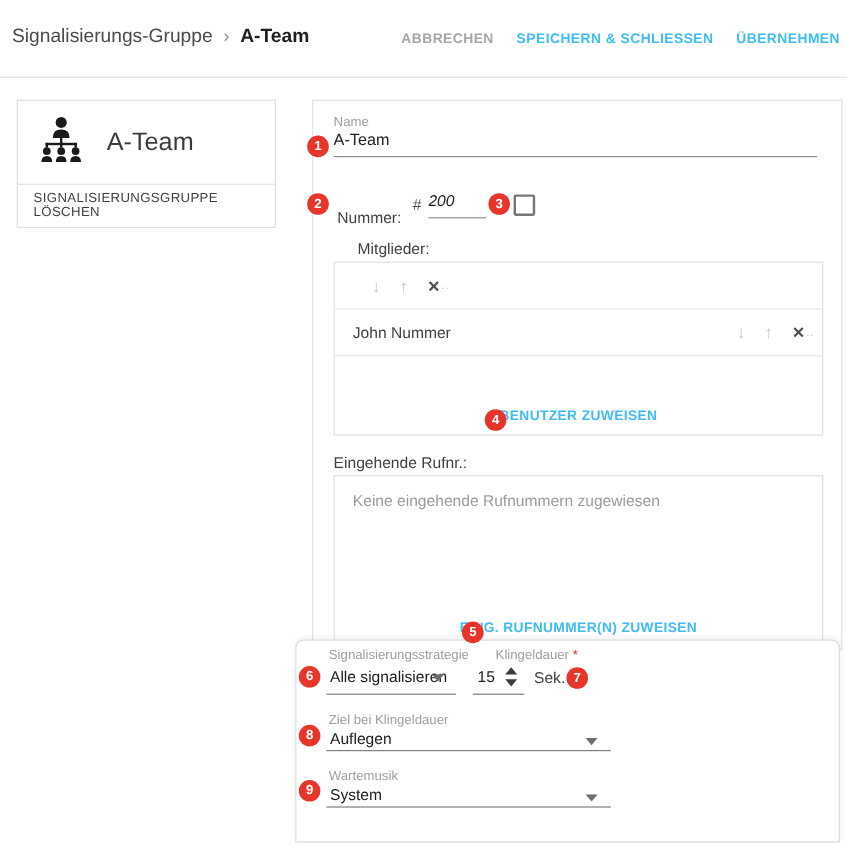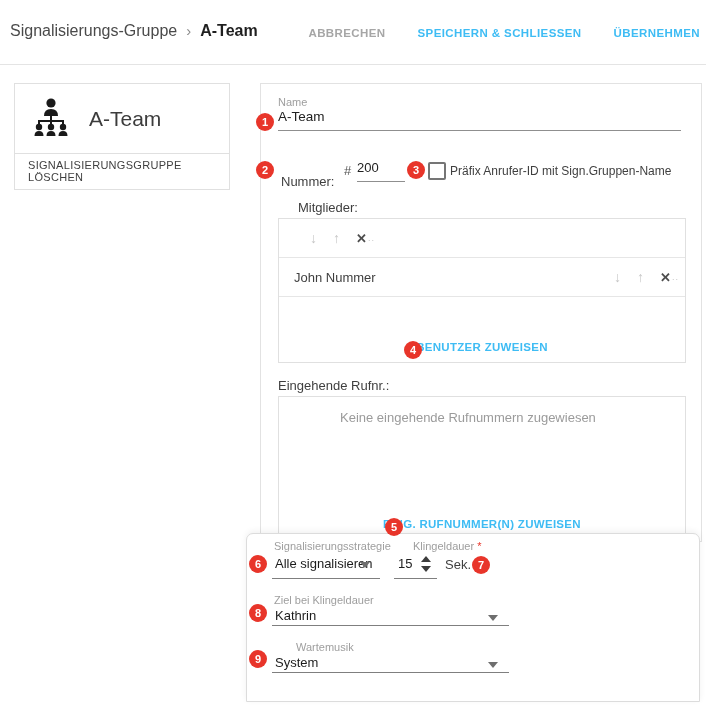--- a/index.html
+++ b/index.html
@@ -4,21 +4,21 @@
 <style>
   html,body{margin:0;padding:0;background:#fff;font-family:"Liberation Sans",sans-serif;
     -webkit-font-smoothing:antialiased;}
   #page{position:relative;width:706px;height:720px;background:#fff;overflow:hidden;}
 
   
   .header{position:absolute;left:0;top:0;width:706px;height:64px;border-bottom:1px solid #e4e4e4;background:#fff;}
   .breadcrumb{position:absolute;left:10px;top:22px;font-size:16px;color:#4a4a4a;white-space:nowrap;}
   .breadcrumb .sep{color:#8a8a8a;margin:0 9px;font-size:15px;}
   .breadcrumb .current{color:#1f1f1f;font-weight:bold;}
-  .header-actions{position:absolute;right:6px;top:27px;display:flex;gap:32px;align-items:center;}
+  .header-actions{position:absolute;right:6px;top:27px;display:flex;gap:19px;align-items:center;}
   .hbtn{font-size:11.5px;font-weight:bold;letter-spacing:.4px;cursor:pointer;white-space:nowrap;}
   .hbtn.gray{color:#a6a6a6;}
   .hbtn.accent{color:#3ebcf4;}
 
   
   .side-card{position:absolute;left:14px;top:83px;width:214px;height:105px;border:1px solid #e0e0e0;background:#fff;}
   .side-top{height:69px;border-bottom:1px solid #e0e0e0;display:flex;align-items:center;padding-left:18px;}
   .side-title{font-size:21px;color:#3c3c3c;margin-left:20px;}
   .side-del{height:34px;display:flex;align-items:center;padding-left:13px;font-size:11px;
     letter-spacing:.3px;color:#3f3f3f;cursor:pointer;}
@@ -39,21 +39,21 @@
   .cb-label{position:absolute;font-size:12px;color:#3f3f3f;width:250px;line-height:14px;}
 
   .listbox{position:absolute;left:278px;width:406px;border:1px solid #e0e0e0;background:#fff;}
   .mrow{height:38px;border-bottom:1px solid #e6e6e6;display:flex;align-items:center;padding:0 6px 0 15px;}
   .mname{flex:1;font-size:13px;color:#3f3f3f;}
   .arr{font-size:14px;color:#c6c6c6;margin-left:16px;cursor:pointer;}
   .rm{font-size:13px;color:#4d4d4d;margin-left:16px;cursor:pointer;font-weight:bold;}
   .dots{font-size:9px;color:#c6c6c6;margin-left:1px;letter-spacing:1px;}
   .assign-link{position:absolute;left:0;width:100%;text-align:center;font-size:11.5px;font-weight:bold;
     letter-spacing:.3px;color:#3ebcf4;cursor:pointer;}
-  .placeholder{position:absolute;left:15px;top:13px;font-size:13px;color:#9b9b9b;margin-left:46px;}
+  .placeholder{position:absolute;left:15px;top:13px;font-size:13px;color:#9b9b9b;}
 
   
   .bottom-panel{position:absolute;left:246px;top:533px;width:452px;height:167px;background:#fff;
     border:1px solid #dcdcdc;border-radius:7px 7px 0 0;box-shadow:0 -2px 6px rgba(0,0,0,0.06);}
 
   .dd-value{position:absolute;font-size:13px;color:#1c1c1c;white-space:nowrap;}
   .uline{position:absolute;height:0;border-bottom:1px solid #7f7f7f;}
   .caret{position:absolute;width:0;height:0;border-left:5px solid transparent;border-right:5px solid transparent;
     border-top:6px solid #6e6e6e;}
   .spin{position:absolute;display:flex;flex-direction:column;gap:4px;cursor:pointer;}
@@ -107,24 +107,23 @@
     <div class="side-del">SIGNALISIERUNGSGRUPPE LÖSCHEN</div>
   </div>
 
   <div class="main-card"></div>
 
   <div class="flabel" style="left:278px;top:96px;">Name</div>
   <input class="line" style="left: 278px; top: 109px; width: 403px;" value="A-Team">
 
   <div class="slabel" style="left:281px;top:174px;">Nummer:</div>
   <div class="hash" style="left:344px;top:163px;">#</div>
-  <input class="line" style="left: 357px; top: 160px; width: 48px; font-size: 13px;" value="200">
+  <input class="line" style="left: 357px; top: 160px; width: 48px; font-size: 13px; font-style: italic;" value="200">
 
   <div class="checkbox" style="left:428px;top:162px;"></div>
-  <div class="cb-label" style="left:450px;top:164px;">Präfix Anrufer-ID mit Sign.Gruppen-Name</div>
 
   <div class="slabel" style="left:278px;top:200px;margin-left:20px;">Mitglieder:</div>
   <div class="listbox" style="top:218px;height:143px;">
     <div class="mrow">
       <span class="arr">↓</span>
       <span class="arr">↑</span>
       <span class="rm">✕</span>
       <span class="dots">..</span>
     </div>
     <div class="mrow">
@@ -156,26 +155,26 @@
   <input class="line" style="left: 398px; top: 556px; width: 20px; font-size: 13px; border-bottom: none;" value="15">
   <div class="spin" style="left:421px;top:556px;">
     <div class="up"></div>
     <div class="down"></div>
   </div>
   <div class="uline" style="left:394px;top:578px;width:43px;"></div>
   <div class="slabel" style="left:445px;top:557px;">Sek.</div>
 
   <div class="flabel" style="left:274px;top:594px;">Ziel bei Klingeldauer</div>
   <div style="position:absolute;left:272px;top:606px;width:238px;height:22px;cursor:pointer;">
-    <div class="dd-value" style="left:3px;top:2px;">Kathrin</div>
+    <div class="dd-value" style="left:3px;top:2px;">Auflegen</div>
     <div class="caret" style="left:216px;top:9px;"></div>
   </div>
   <div class="uline" style="left:272px;top:625px;width:237px;"></div>
 
-  <div class="flabel" style="left:274px;top:641px;margin-left:22px;">Wartemusik</div>
+  <div class="flabel" style="left:274px;top:641px;">Wartemusik</div>
   <div style="position:absolute;left:272px;top:653px;width:238px;height:22px;cursor:pointer;">
     <div class="dd-value" style="left:3px;top:2px;">System</div>
     <div class="caret" style="left:216px;top:9px;"></div>
   </div>
   <div class="uline" style="left:272px;top:672px;width:237px;"></div>
 
   <div class="badge b1">1</div>
   <div class="badge b2">2</div>
   <div class="badge b3">3</div>
   <div class="badge b4">4</div>

